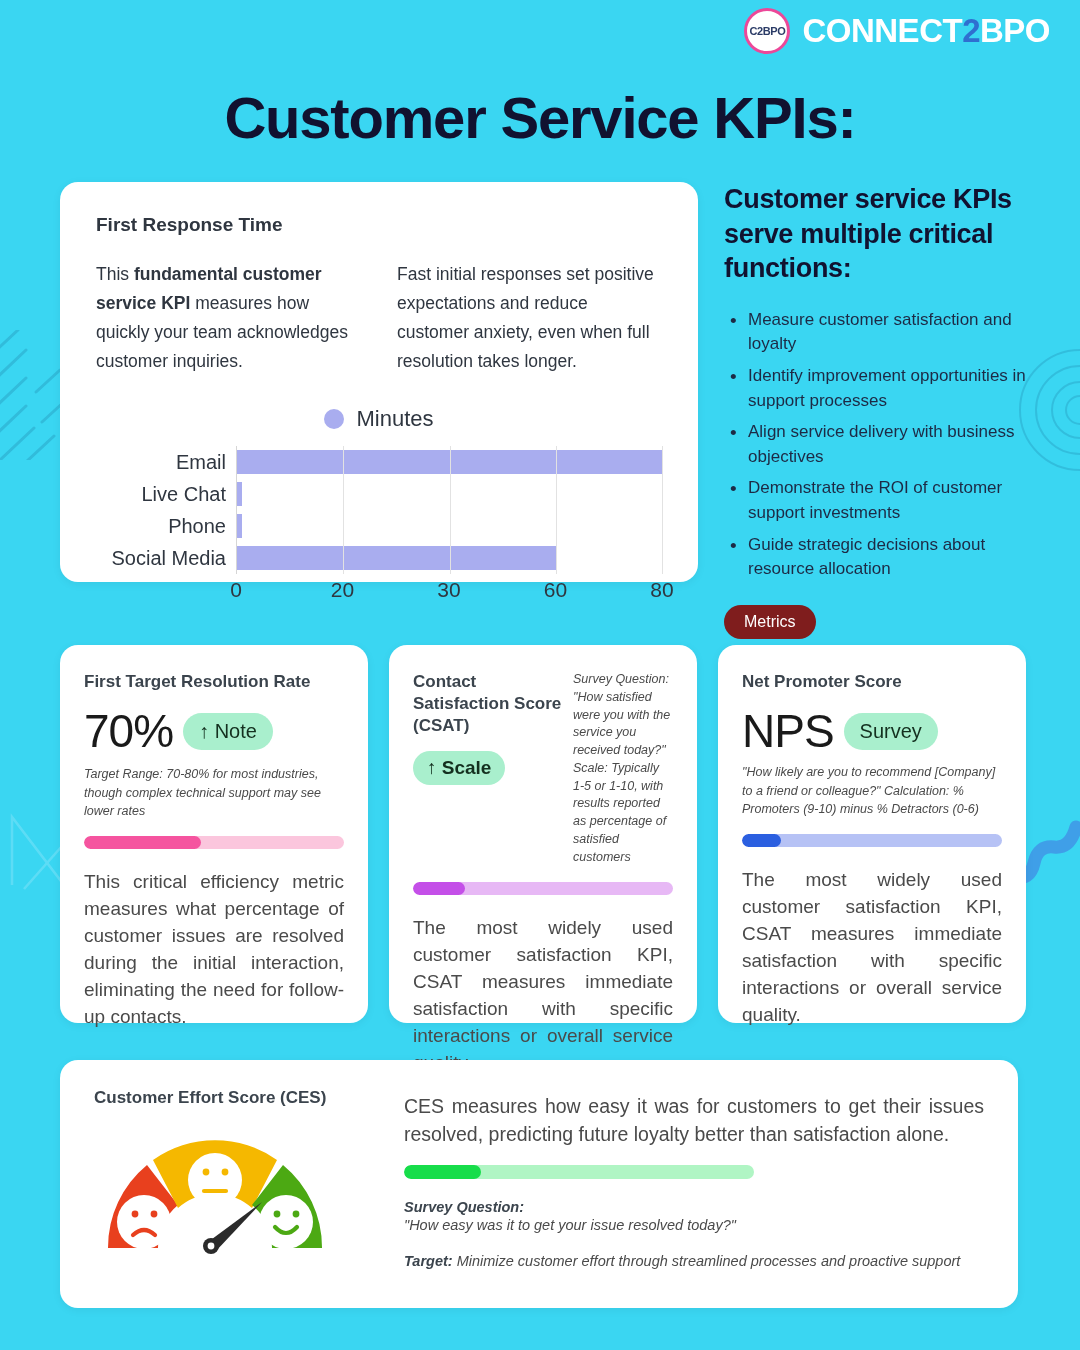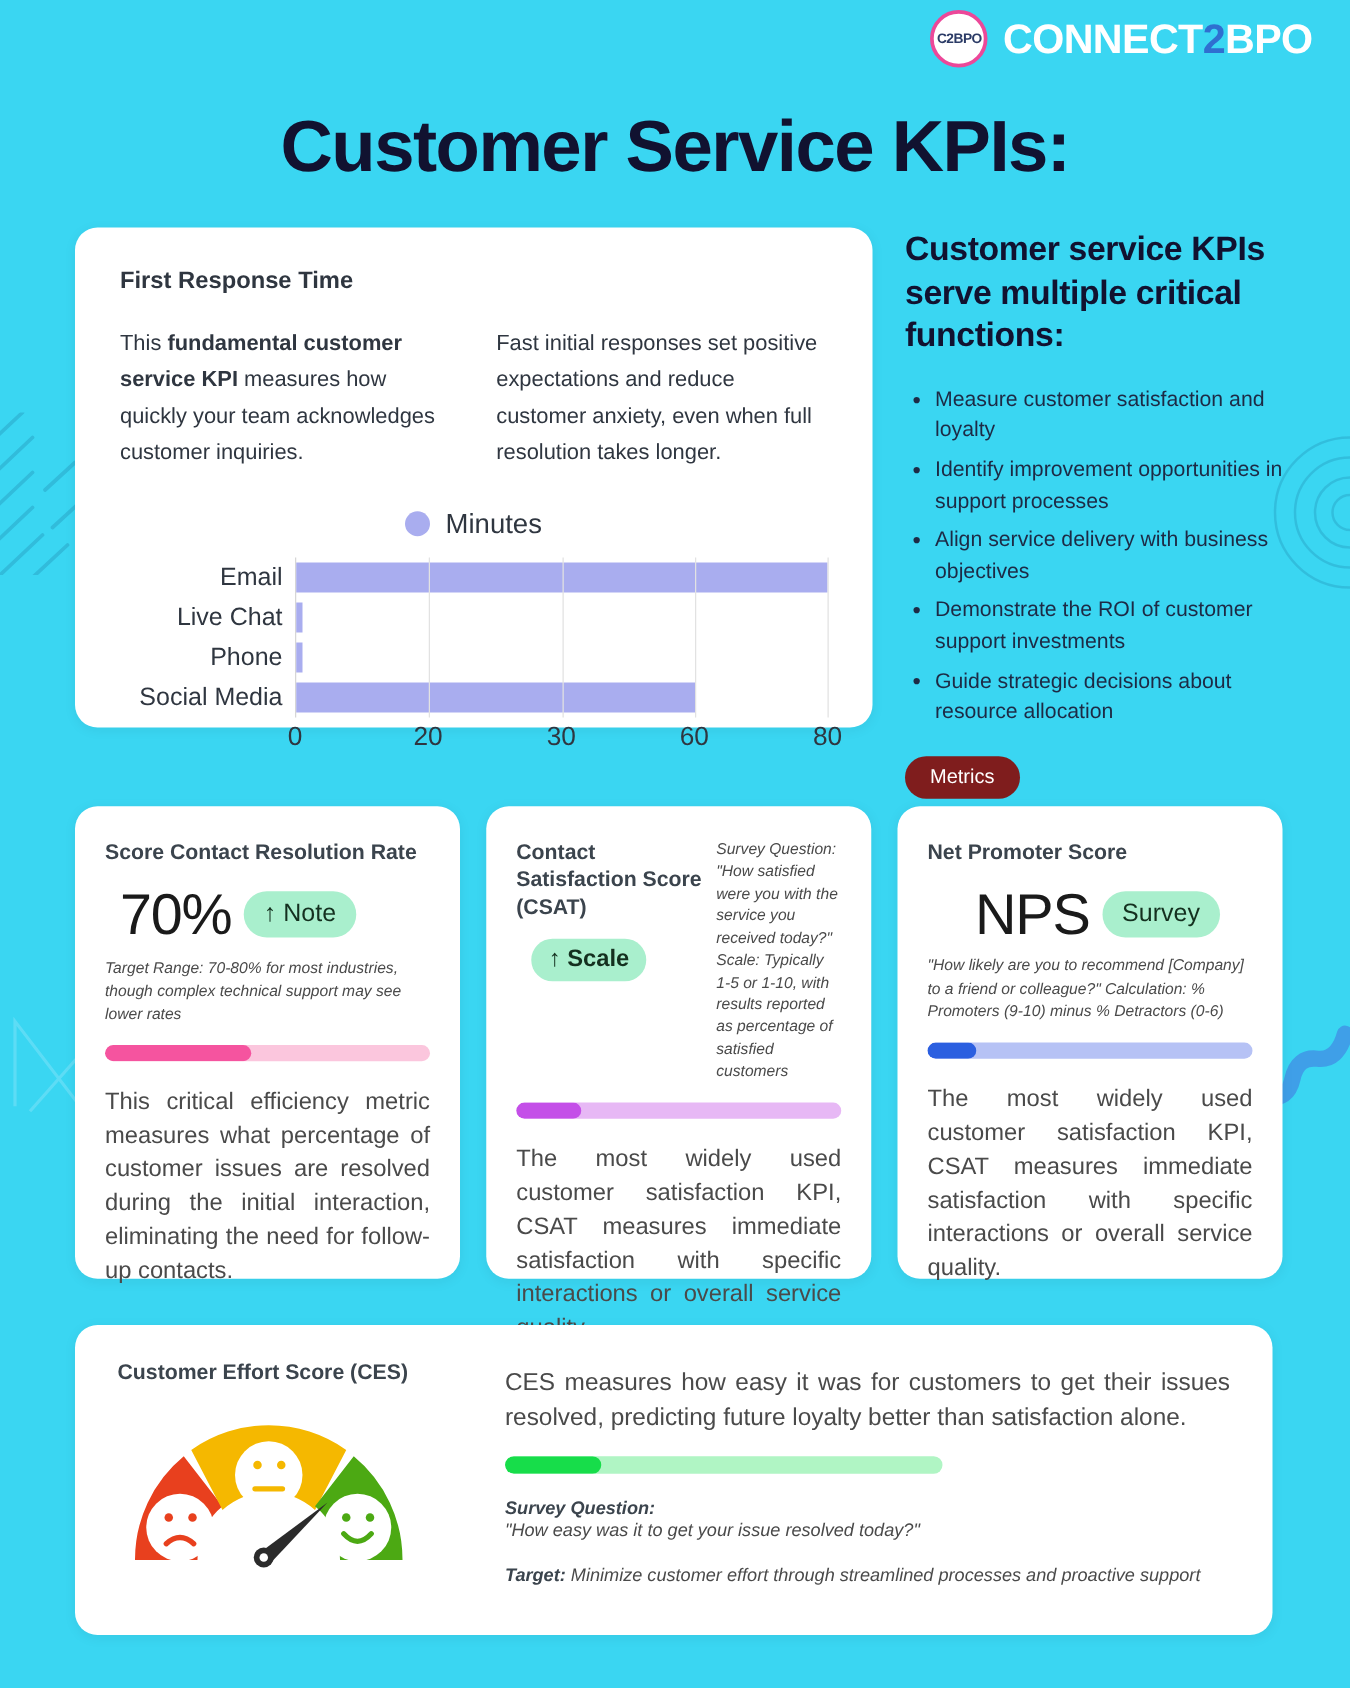--- a/index.html
+++ b/index.html
@@ -72,21 +72,21 @@
   .chart-axis{ position:relative; height:30px; margin-left:140px; }
   .tick{ position:absolute; top:4px; transform:translateX(-50%); font-size:21px; color:#2f3640; }
 
   
   .metric-card{ top:645px; width:308px; height:378px; padding:26px 24px; }
   #fcr-card{ left:60px; }
   #csat-card{ left:389px; }
   #nps-card{ left:718px; }
   .metric-title{ font-size:17px; font-weight:bold; color:#3b444d; line-height:1.3; }
 
-  .metric-row{ display:flex; align-items:center; gap:10px; margin-top:14px;margin-left:12px; }
+  .metric-row{ display:flex; align-items:center; gap:10px; margin-top:14px; }
   .metric-big{ font-size:46px; color:#1a1a1a; font-weight:normal; line-height:1.05; letter-spacing:-1px; }
   .pill{
     background:#a9efcd; border-radius:22px; padding:7px 16px;
     font-size:20px; color:#14301f; white-space:nowrap;
   }
   .pill.sm{ font-size:19px; padding:6px 14px;font-weight:bold; }
 
   .metric-note{
     font-size:12.5px; font-style:italic; color:#4a4a4a; line-height:1.45; margin-top:10px;
   }
@@ -238,21 +238,21 @@
     <li class="rp-item">Measure customer satisfaction and loyalty</li>
     <li class="rp-item">Identify improvement opportunities in support processes</li>
     <li class="rp-item">Align service delivery with business objectives</li>
     <li class="rp-item">Demonstrate the ROI of customer support investments</li>
     <li class="rp-item">Guide strategic decisions about resource allocation</li>
   </ul>
   <span class="rp-badge" style="background: #7f1d1d;">Metrics</span>
 </div>
 
 <div class="card metric-card" id="fcr-card">
-  <div class="metric-title">Score Contact Resolution Rate</div>
+  <div class="metric-title">First Target Resolution Rate</div>
   <div class="metric-row">
     <span class="metric-big">70%</span>
     <span class="pill">↑ Note</span>
   </div>
   <div class="metric-note">Target Range: 70-80% for most industries, though complex technical support may see lower rates</div>
   <div class="pbar" id="fcr-bar" style="background: rgb(251, 198, 221);">
     <div class="pbar-fill" style="width: 45%; background: rgb(245, 84, 159);"></div>
   </div>
   <div class="metric-body">This critical efficiency metric measures what percentage of customer issues are resolved during the initial interaction, eliminating the need for follow-up contacts.</div>
 </div>
@@ -268,21 +268,21 @@
     <div class="csat-right">Survey Question: "How satisfied were you with the service you received today?" Scale: Typically 1-5 or 1-10, with results reported as percentage of satisfied customers</div>
   </div>
   <div class="pbar" id="csat-bar" style="background: rgb(231, 184, 245);">
     <div class="pbar-fill" style="width: 20%; background: rgb(196, 79, 232);"></div>
   </div>
   <div class="metric-body">The most widely used customer satisfaction KPI, CSAT measures immediate satisfaction with specific interactions or overall service quality.</div>
 </div>
 
 <div class="card metric-card" id="nps-card">
   <div class="metric-title">Net Promoter Score</div>
-  <div class="metric-row" style="justify-content:center">
+  <div class="metric-row" style="justify-content:flex-start">
     <span class="metric-big">NPS</span>
     <span class="pill">Survey</span>
   </div>
   <div class="nps-quote">"How likely are you to recommend [Company] to a friend or colleague?" Calculation: % Promoters (9-10) minus % Detractors (0-6)</div>
   <div class="pbar" id="nps-bar" style="background: rgb(182, 194, 245);">
     <div class="pbar-fill" style="width: 15%; background: rgb(43, 95, 224);"></div>
   </div>
   <div class="metric-body">The most widely used customer satisfaction KPI, CSAT measures immediate satisfaction with specific interactions or overall service quality.</div>
 </div>
 

